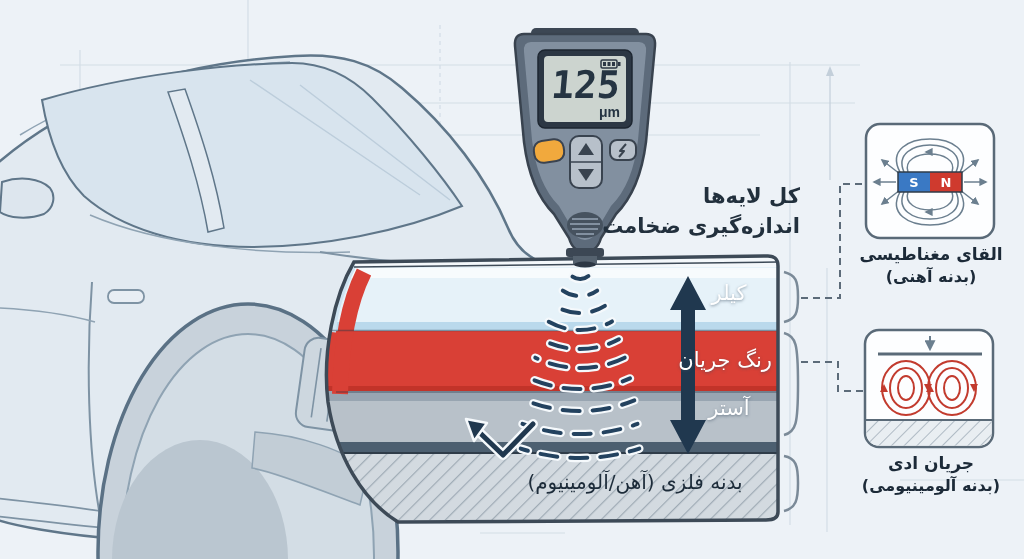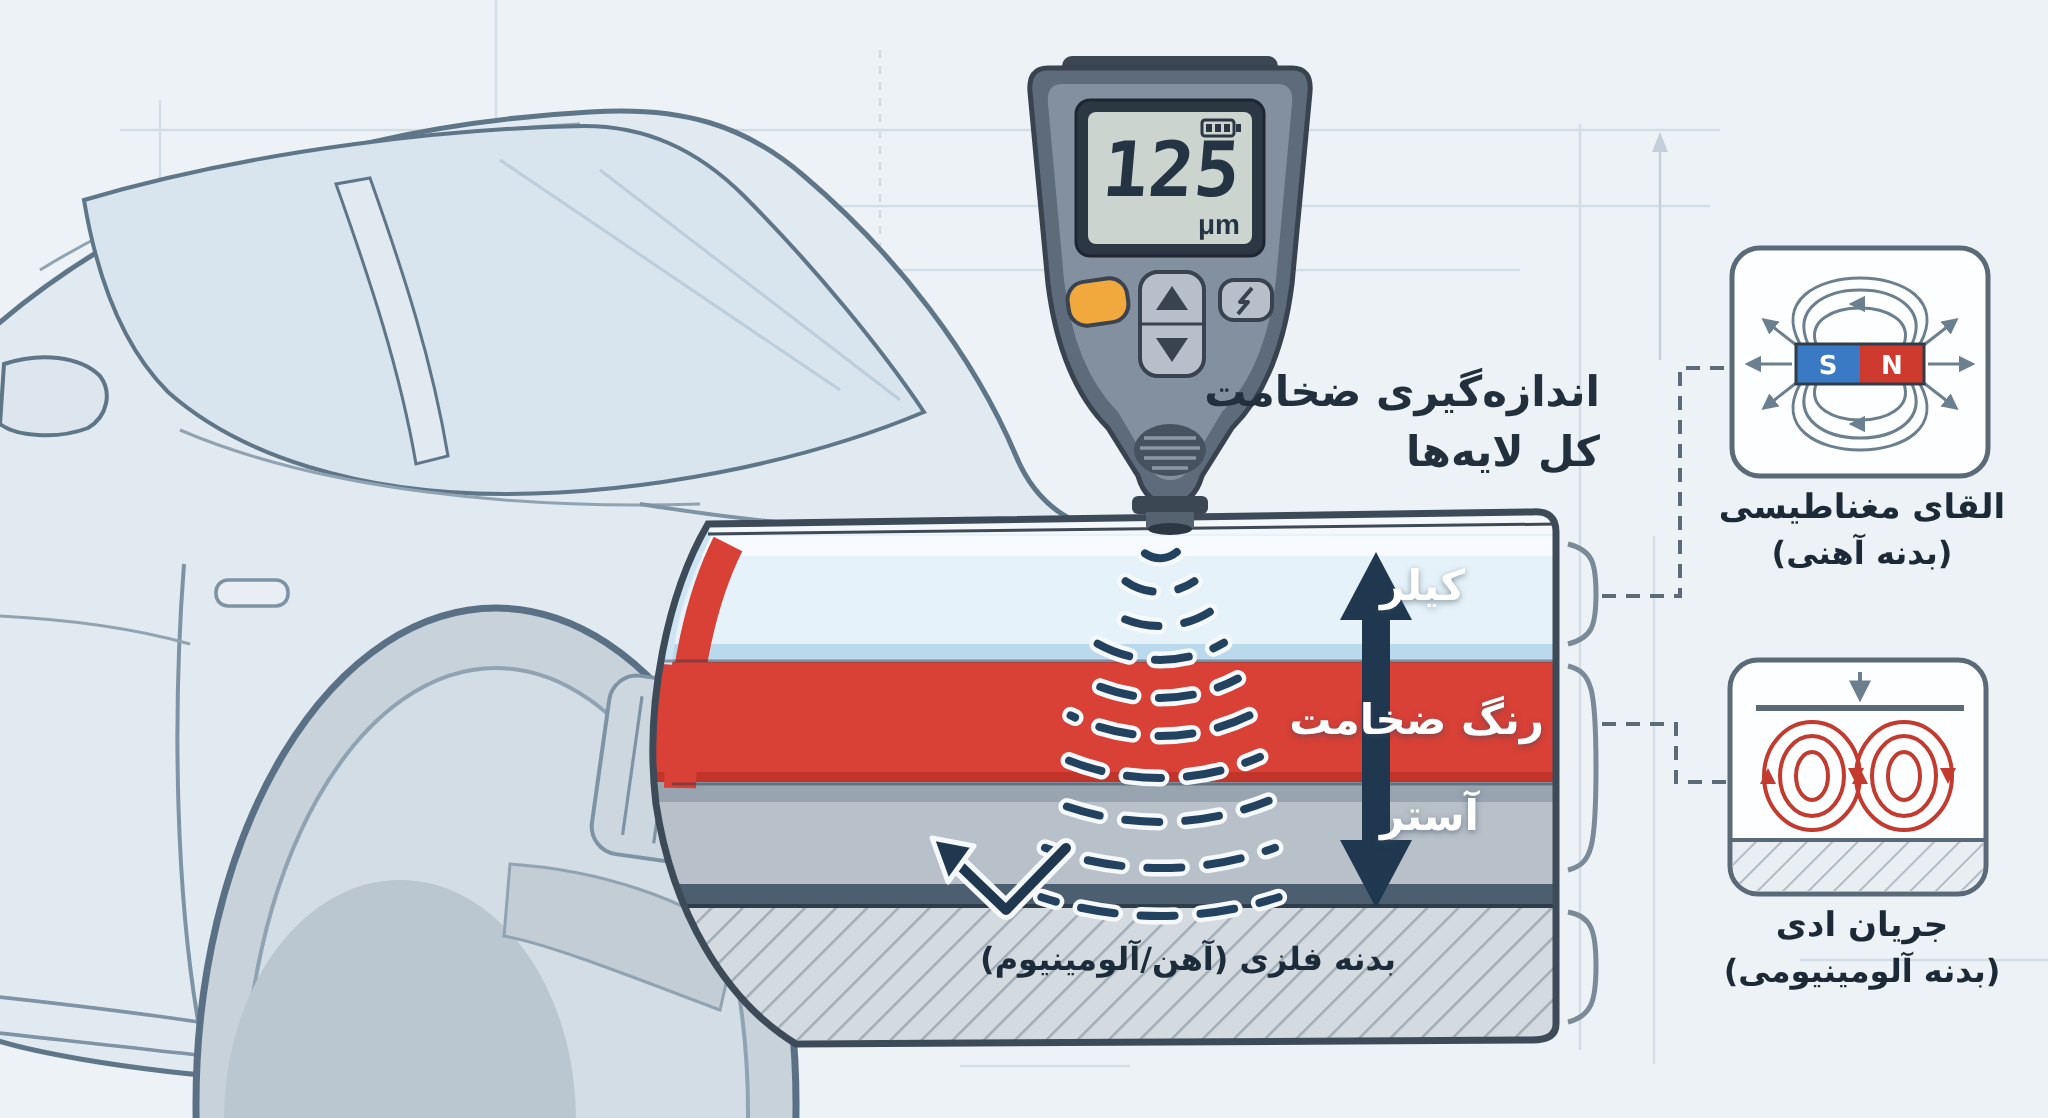--- a/index.html
+++ b/index.html
@@ -1,23 +1,23 @@
 <!DOCTYPE html>
 <html lang="fa"><head>
 <meta charset="utf-8">
 <style>
   html,body{margin:0;padding:0;background:#e9eef4;}
   #stage{position:relative;width:1024px;height:559px;overflow:hidden;
          background:#edf2f7;font-family:"DejaVu Sans",sans-serif;}
   #stage svg{position:absolute;inset:0;}
   .overlay{position:absolute;direction:rtl;white-space:nowrap;}
   .main-note{font-size:21px;font-weight:bold;color:#22303d;line-height:1.42;text-align:right;}
-  .layer-label{font-size:21px;font-weight:bold;color:#ffffff;text-align:left;
+  .layer-label{font-size:21px;font-weight:normal;color:#ffffff;text-align:center;
                text-shadow:0 1px 3px rgba(55,75,95,.55);}
-  .layer-label.dark{color:#1d2c3a;text-shadow:none;font-size:16px;}
+  .layer-label.dark{color:#1d2c3a;text-shadow:none;font-size:20px;}
   .panel-caption{text-align:center;color:#1c2a38;font-weight:bold;line-height:1.38;}
   .panel-caption .t1{font-size:17px;}
   .panel-caption .t2{font-size:16px;}
   .lcd-reading{font-family:"DejaVu Sans Mono",monospace;font-weight:bold;color:#253442;
                font-size:38px;line-height:1;text-align:right;transform:skewX(-5deg);direction:ltr;}
   .lcd-unit{font-size:14px;font-weight:bold;color:#253442;text-align:right;direction:ltr;
             font-family:Liberation Sans, sans-serif;}
 </style>
 </head>
 <body>
@@ -249,29 +249,29 @@
       <ellipse cx="952" cy="388" rx="24" ry="27"></ellipse>
       <path d="M884,384 L880,392 L888,392 Z" fill="#c23b2e" stroke="none"></path>
       <path d="M928,392 L924,384 L932,384 Z" fill="#c23b2e" stroke="none"></path>
       <path d="M930,384 L926,392 L934,392 Z" fill="#c23b2e" stroke="none"></path>
       <path d="M974,392 L970,384 L978,384 Z" fill="#c23b2e" stroke="none"></path>
     </g>
   </g>
 </svg>
 
 <div class="overlay main-note" style="left:600px;top:182px;width:200px;">
+  <div>کل لایه‌ها</div>
   <div>اندازه‌گیری ضخامت</div>
-  <div>کل لایه‌ها</div>
 </div>
 
 <div class="overlay lcd-reading" style="left:548px;top:66px;width:72px;">125</div>
 <div class="overlay lcd-unit" style="left:548px;top:104px;width:72px;">μm</div>
 
 <div class="overlay layer-label" style="left:690px;top:281px;width:78px;">کیلر</div>
-<div class="overlay layer-label" style="left:680px;top:348px;width:92px;">رنگ ضخامت</div>
+<div class="overlay layer-label" style="left:680px;top:348px;width:92px;">رنگ جریان</div>
 <div class="overlay layer-label" style="left:690px;top:396px;width:78px;">آستر</div>
 <div class="overlay layer-label dark" style="left:490px;top:470px;width:290px;">بدنه فلزی (آهن/آلومینیوم)</div>
 
 <div class="overlay panel-caption" style="left:853px;top:452px;width:156px;">
   <div class="t1">جریان ادی</div>
   <div class="t2">(بدنه آلومینیومی)</div>
 </div>
 <div class="overlay panel-caption" style="left:853px;top:243px;width:156px;">
   <div class="t1">القای مغناطیسی</div>
   <div class="t2">(بدنه آهنی)</div>

